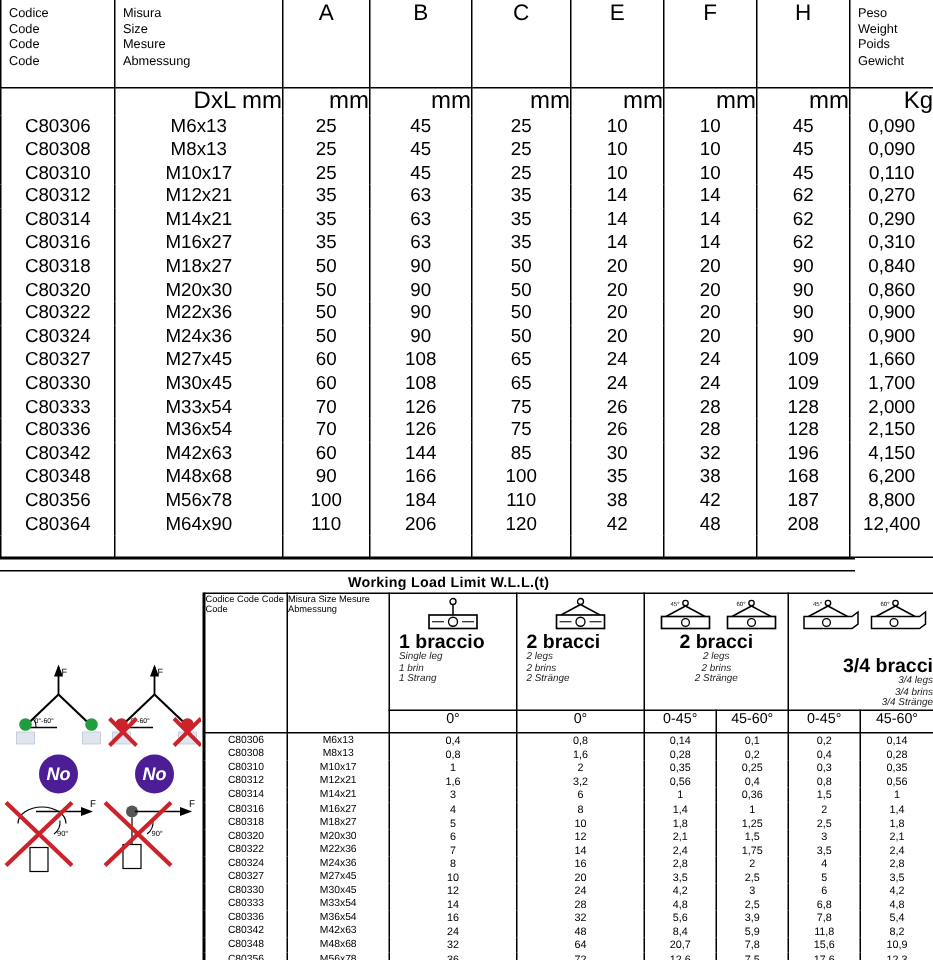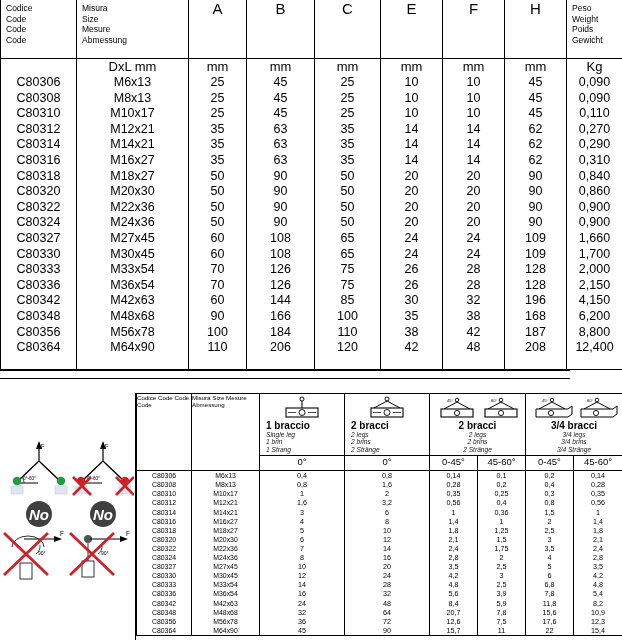--- a/index.html
+++ b/index.html
@@ -38,22 +38,22 @@
     white-space: pre-line;
     font-style: normal;
   }
   .hdr-letter {
     font-size: 15px;
     font-weight: bold;
     text-align: center;
     padding-top: 28px;
   }
   .unit-row td {
-    text-align: center;
-    font-size: 13px;
+    text-align: right;
+    font-size: 16px;
     height: 17px;
     padding-top: 2px;
   }
   .drow td {
     text-align: center;
     font-size: 12.5px;
     height: 15.6px;
     line-height: 15.6px;
   }
   .drow td.code { font-size: 12.5px; }
@@ -96,21 +96,21 @@
     font-weight: normal;
     vertical-align: top;
   }
   .legcfg {
     height: 62px;
     text-align: center;
     position: relative;
   }
   .legcfg .pic { height: 28px; display:flex; align-items:flex-end; justify-content:center; }
   .legcfg .cap { font-size: 6.6px; line-height: 7.6px; text-align: left; padding-left: 6px; }
-  .legcfg .cap b { font-size: 10px; }
+  .legcfg .cap b { font-size: 13px; }
   .legcfg .cap i { font-style: italic; color:#222; }
   .ang {
     height: 15px;
     text-align: center;
     font-size: 9.5px;
     font-weight: bold;
     vertical-align: middle;
   }
   .lowtbl td.lcode, .lowtbl td.lsize {
     font-size: 6.9px;
@@ -140,22 +140,22 @@
   
   .diagrams {
     position: absolute;
     left: 0; top: 14px;
     width: 136px; height: 256px;
     border-right: 1px solid #000;
   }
   .dg { position: absolute; }
   .no-badge {
     width: 26px; height: 26px; border-radius: 50%;
-    background: #404040; color: #fff;
-    font-size: 15px; font-weight: bold;
+    background: #4c1d95; color: #fff;
+    font-size: 12px; font-weight: bold;
     display: flex; align-items: center; justify-content: center;
     font-style: italic;
   }
   svg { display: block; }
 </style>
 </head>
 <body>
 
 <div id="page">
 
@@ -420,20 +420,21 @@
           <td></td>
           <td></td>
         </tr>
       </tbody>
   </table>
 
   <div class="band"></div>
 
   <div class="lower">
 
+    <div class="wll-title">Working Load Limit W.L.L.(t)</div>
 
     <div class="diagrams">
 
       <div class="dg" style="left:8px; top:46px;">
         <svg width="62" height="58" viewBox="0 0 62 58">
           <line x1="31" y1="4" x2="31" y2="22" stroke="#000" stroke-width="1.2"></line>
           <polygon points="31,2 28,10 34,10" fill="#000"></polygon>
           <text x="33" y="9" font-size="6" font-family="Liberation Sans, sans-serif">F</text>
           <line x1="31" y1="22" x2="10" y2="42" stroke="#000" stroke-width="1.4"></line>
           <line x1="31" y1="22" x2="52" y2="42" stroke="#000" stroke-width="1.4"></line>
@@ -614,21 +615,21 @@
                 <g transform="translate(45,0)">
                   <circle cx="22" cy="4" r="1.8" fill="none" stroke="#000" stroke-width=".9"></circle>
                   <line x1="22" y1="6" x2="9" y2="13" stroke="#000" stroke-width="1"></line>
                   <line x1="22" y1="6" x2="35" y2="13" stroke="#000" stroke-width="1"></line>
                   <text x="12" y="6" font-size="4" font-family="Liberation Sans, sans-serif">60°</text>
                   <path d="M6 13 L38 13 L42 10 L42 18 L38 21 L6 21 Z" fill="#fff" stroke="#000" stroke-width="1"></path>
                   <circle cx="21" cy="17" r="2.6" fill="none" stroke="#000" stroke-width=".9"></circle>
                 </g>
               </svg>
             </div>
-            <div class="cap" style="text-align:center; padding-left:0;">
+            <div class="cap" style="text-align:right; padding-left:0;margin-top:16px;">
               <b>3/4 bracci</b><br>
               <i>3/4 legs</i><br>
               <i>3/4 brins</i><br>
               <i>3/4 Stränge</i>
             </div>
           </td>
         </tr>
         <tr>
           <td class="ang">0°</td>
           <td class="ang">0°</td>

